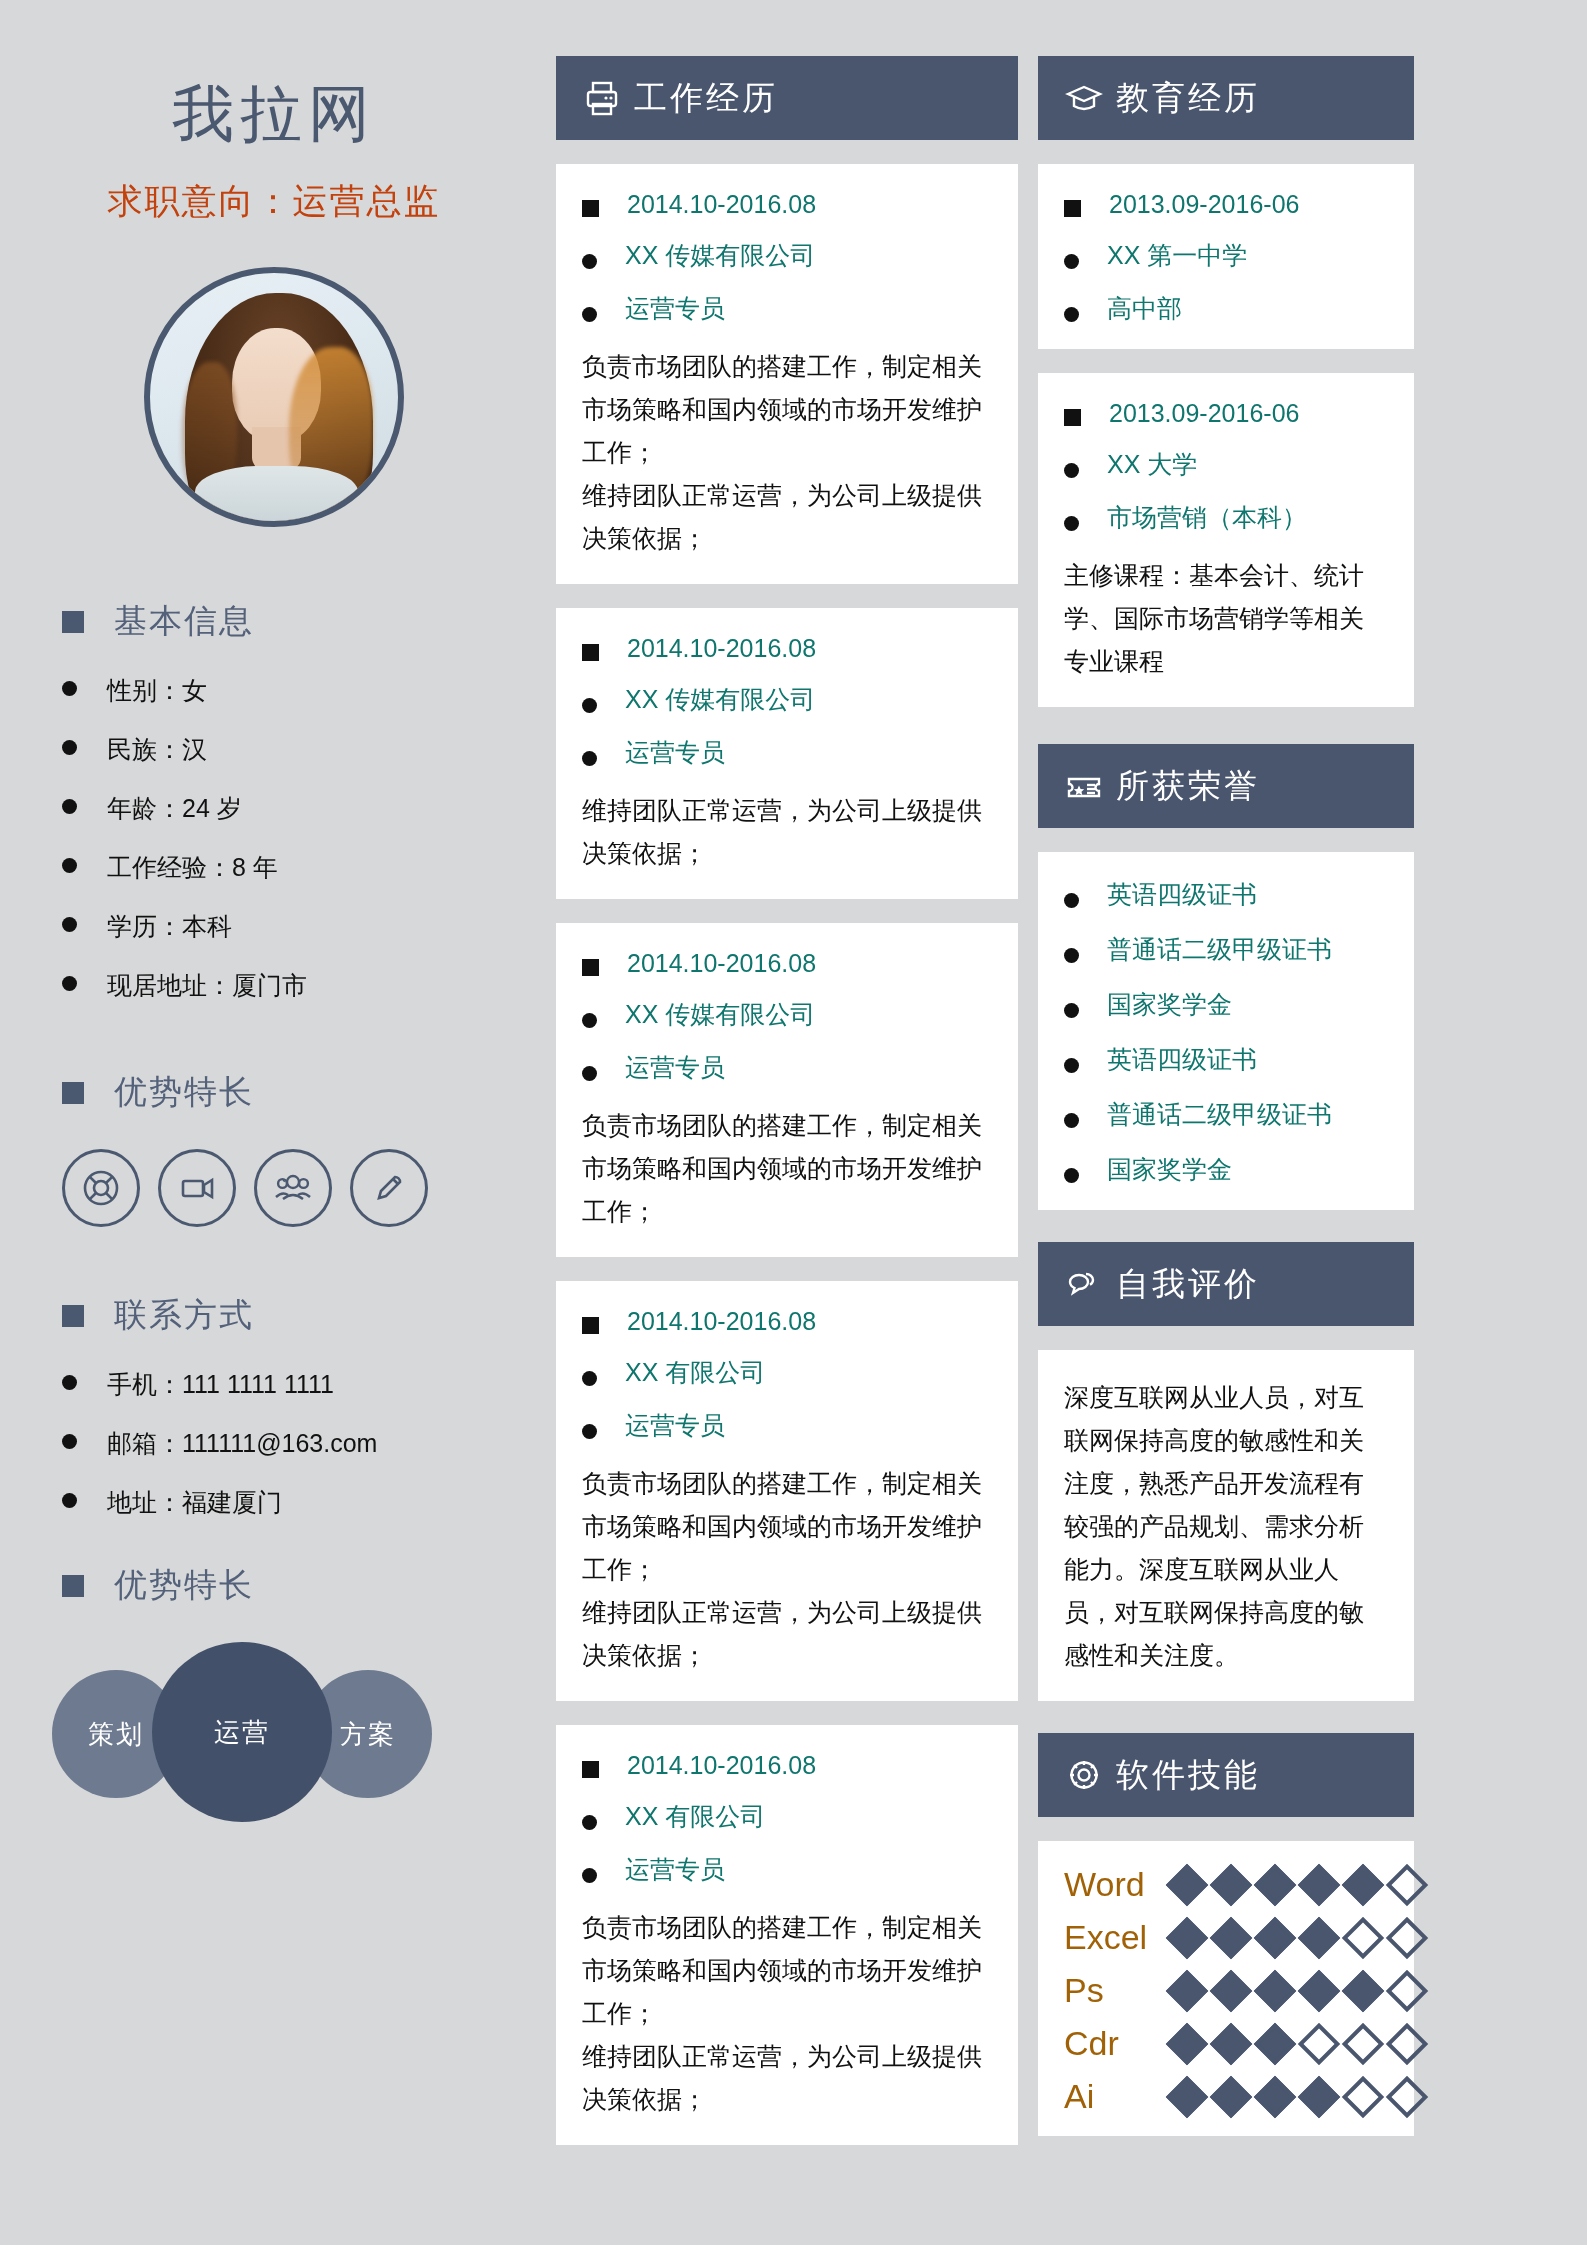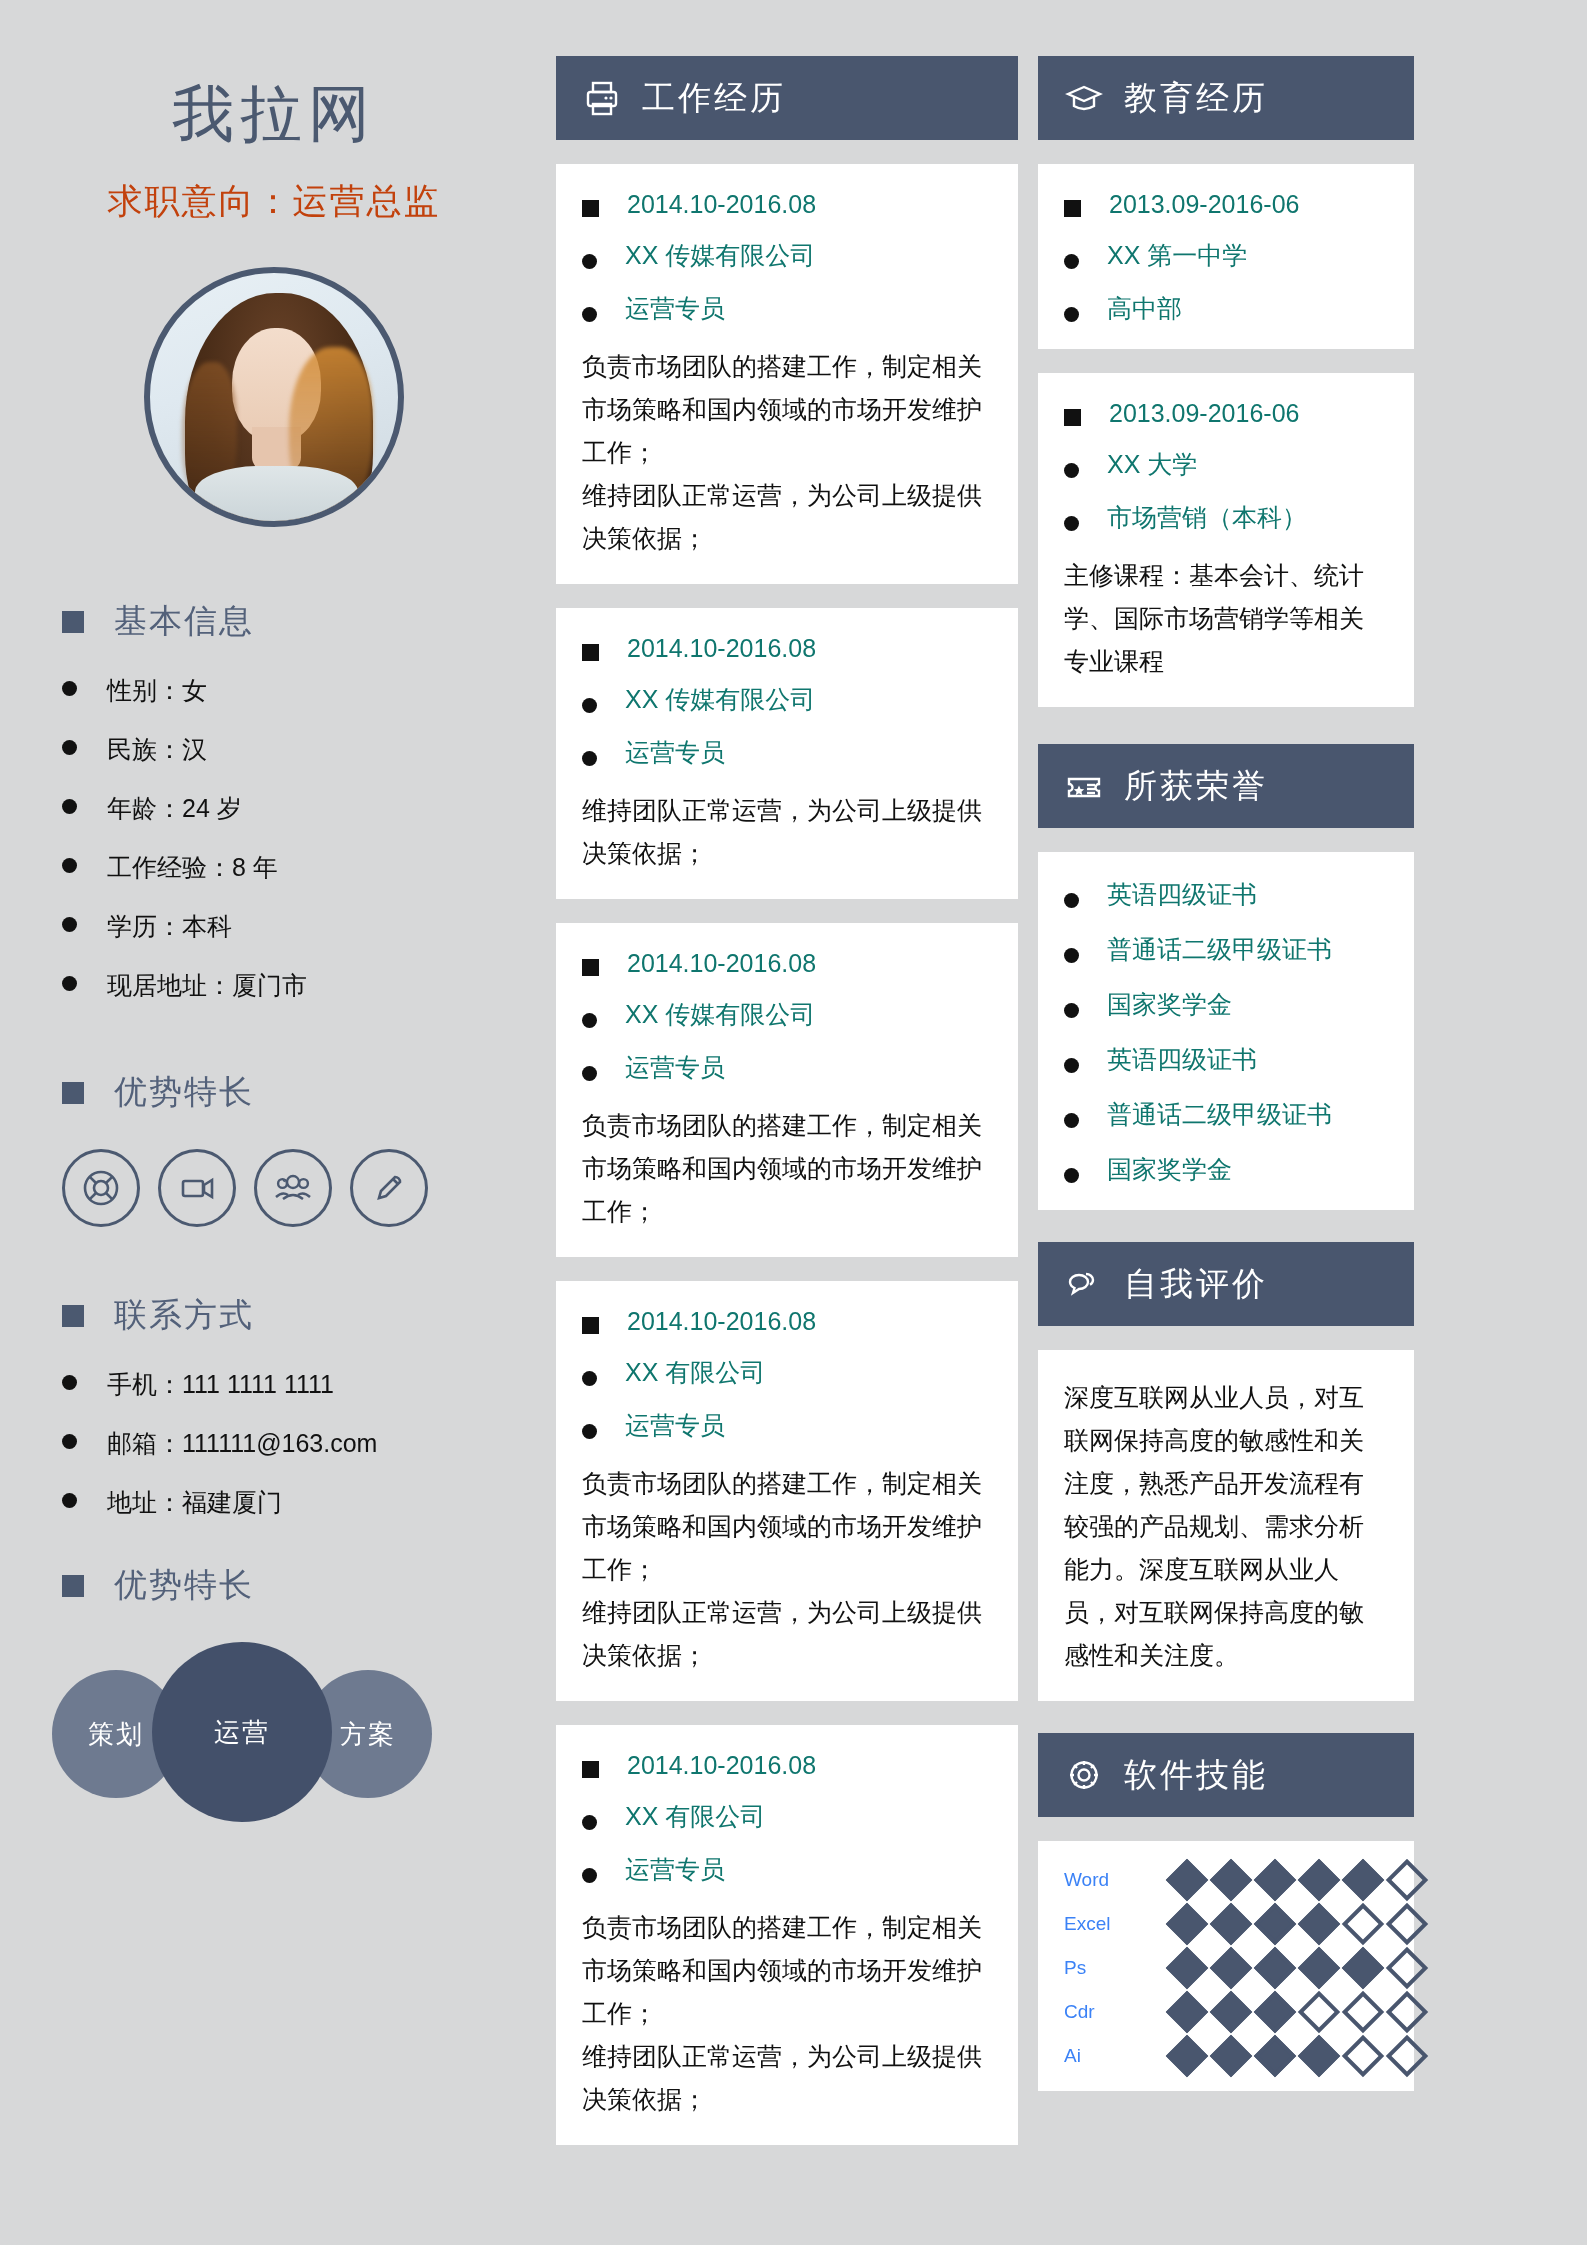--- a/index.html
+++ b/index.html
@@ -91,42 +91,42 @@
   .bubble.b2 { left:100px; top:0;   width:180px; height:180px; background:#43506a; }
   .bubble.b3 { left:252px; top:28px; width:128px; height:128px; background:#6e7a90; }
 
   
   .mid  { position:absolute; left:556px; top:0;  width:462px; }
   
   .right{ position:absolute; left:1038px; top:0; width:376px; }
 
   .bar {
     background:#49566e; color:#fff; height:84px;
-    display:flex; align-items:center; gap:20px; padding:0 26px;
+    display:flex; align-items:center; gap:12px; padding:0 26px;
     margin-bottom:24px;
   }
   .bar .bt { font-size:33px; letter-spacing:3px; }
   .bar svg { display:block; flex:0 0 auto; }
 
   .card { background:#fff; padding:26px 26px 24px 26px; margin-bottom:24px; }
   .card ul { list-style:none; }
   .card li {
     display:flex; align-items:flex-end; gap:28px;
     font-size:25px; color:#0f766e; margin-bottom:20px;
   }
   .sqb { width:17px; height:17px; background:#111; flex:0 0 auto; position:relative; top:-2px; }
   .para { font-size:25px; color:#111; line-height:1.72; }
 
   .honor li { margin-bottom:22px; }
 
   .skills-card { background:#fff; padding:24px 26px 20px 26px; }
   .skill-row {
     display:flex; align-items:center; margin-bottom:14px;
   }
-  .skill-name { width:108px; font-size:19px; color:#3b82f6; flex:0 0 auto; }
+  .skill-name { width:108px; font-size:34px; color:#a16207; flex:0 0 auto; }
   .dias { display:flex; gap:14px; }
   .dia {
     width:30px; height:30px; transform:rotate(45deg);
     border:4px solid #49566e; background:transparent;
   }
   .dia.on { background:#49566e; }
 </style>
 </head>
 <body>
 

